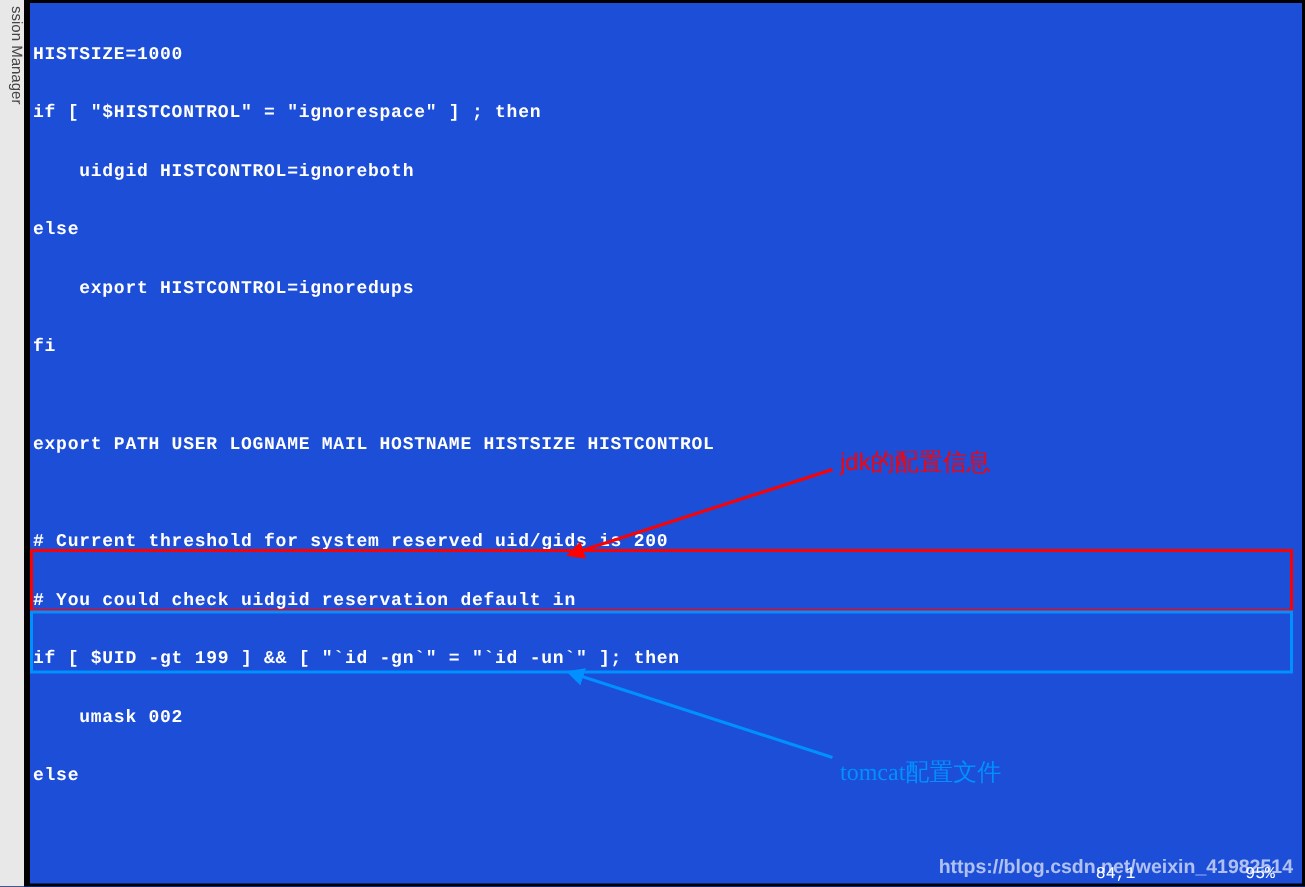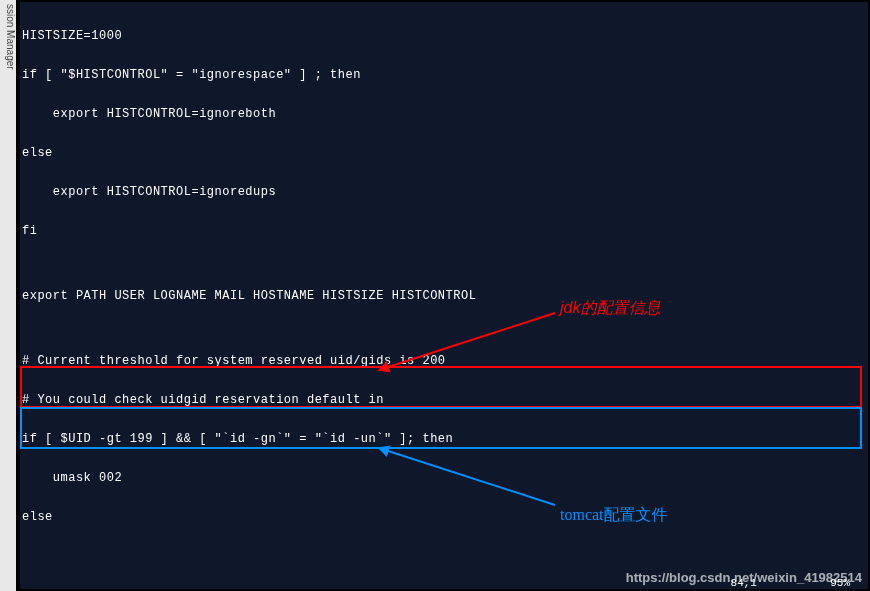--- a/index.html
+++ b/index.html
@@ -26,26 +26,26 @@
       color: #444;
       padding-top: 4px;
       font-family: Arial, sans-serif;
     }
     .terminal {
       position: absolute;
       left: 20px;
       top: 2px;
       right: 2px;
       bottom: 2px;
-      background: #0f172a;
+      background: #1d4ed8;
       padding: 2px;
       white-space: pre;
       line-height: 13px;
       letter-spacing: 0.5px;
-      font-weight: normal;
+      font-weight: bold;
     }
     .line { display: block; }
     .highlight-red {
       position: absolute;
       border: 2px solid #ff0000;
       background: transparent;
       pointer-events: none;
     }
     .highlight-blue {
       position: absolute;
@@ -95,21 +95,21 @@
 </head>
 <body>
 
 <div class="sidebar">
   <span>ssion Manager</span>
 </div>
 
 <div class="terminal">
   <span class="line">HISTSIZE=1000</span>
   <span class="line">if [ "$HISTCONTROL" = "ignorespace" ] ; then</span>
-  <span class="line">    export HISTCONTROL=ignoreboth</span>
+  <span class="line">    uidgid HISTCONTROL=ignoreboth</span>
   <span class="line">else</span>
   <span class="line">    export HISTCONTROL=ignoredups</span>
   <span class="line">fi</span>
   <span class="line"></span>
   <span class="line">export PATH USER LOGNAME MAIL HOSTNAME HISTSIZE HISTCONTROL</span>
   <span class="line"></span>
   <span class="line"># Current threshold for system reserved uid/gids is 200</span>
   <span class="line"># You could check uidgid reservation default in</span>
   <span class="line">if [ $UID -gt 199 ] &amp;&amp; [ "`id -gn`" = "`id -un`" ]; then</span>
   <span class="line">    umask 002</span>
@@ -159,21 +159,21 @@
 
 <svg class="arrow-blue" style="left:375px; top:445px; width:190px; height:70px;">
   <defs>
       <marker id="ah-blue" markerWidth="10" markerHeight="10" refX="2" refY="3" orient="auto">
         <path d="M0,0 L6,3 L0,6 Z" fill="#0090ff"></path>
       </marker>
     </defs>
   <line x1="180" y1="60" x2="10" y2="5" stroke="#0090ff" stroke-width="2" marker-end="url(#ah-blue)"></line>
 </svg>
 
-<div class="annotation-red" style="left:560px; top:298px;font-style:italic;">jdk的配置信息</div>
+<div class="annotation-red" style="left:560px; top:298px;">jdk的配置信息</div>
 <div class="annotation-blue" style="left:560px; top:505px;">tomcat配置文件</div>
 
 <div class="watermark">https://blog.csdn.net/weixin_41982514</div>
 
 <div class="status-bar">
   <span>84,1</span>
   <span style="display:inline-block; width:60px;"></span>
   <span>95%</span>
 </div>
 

